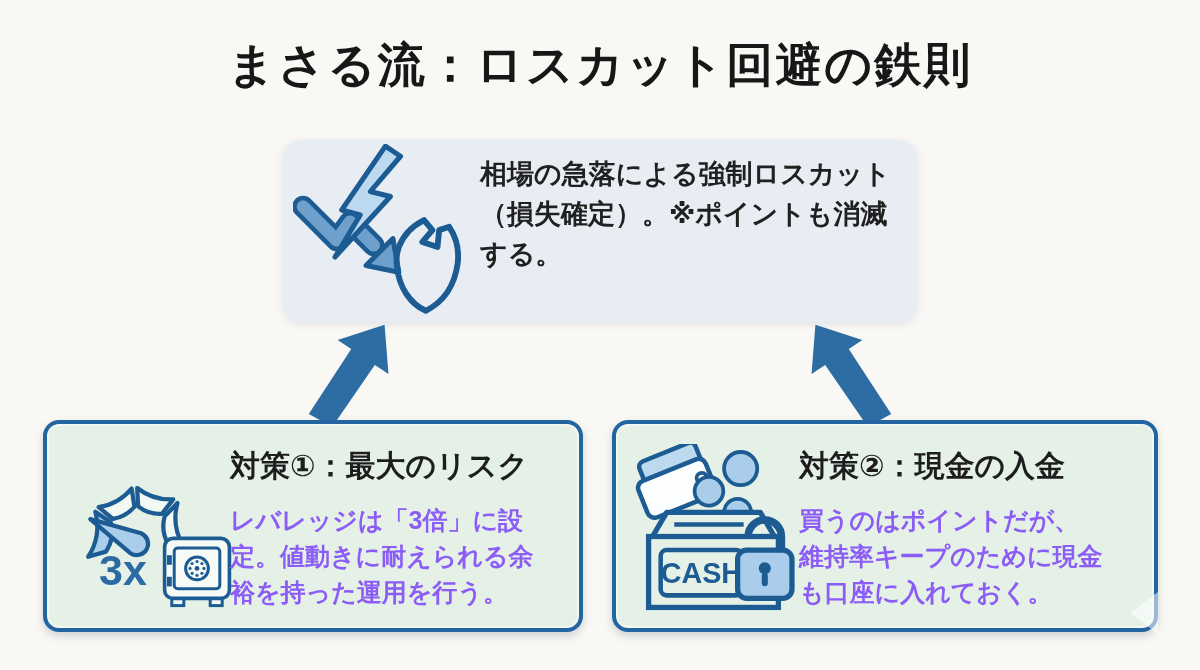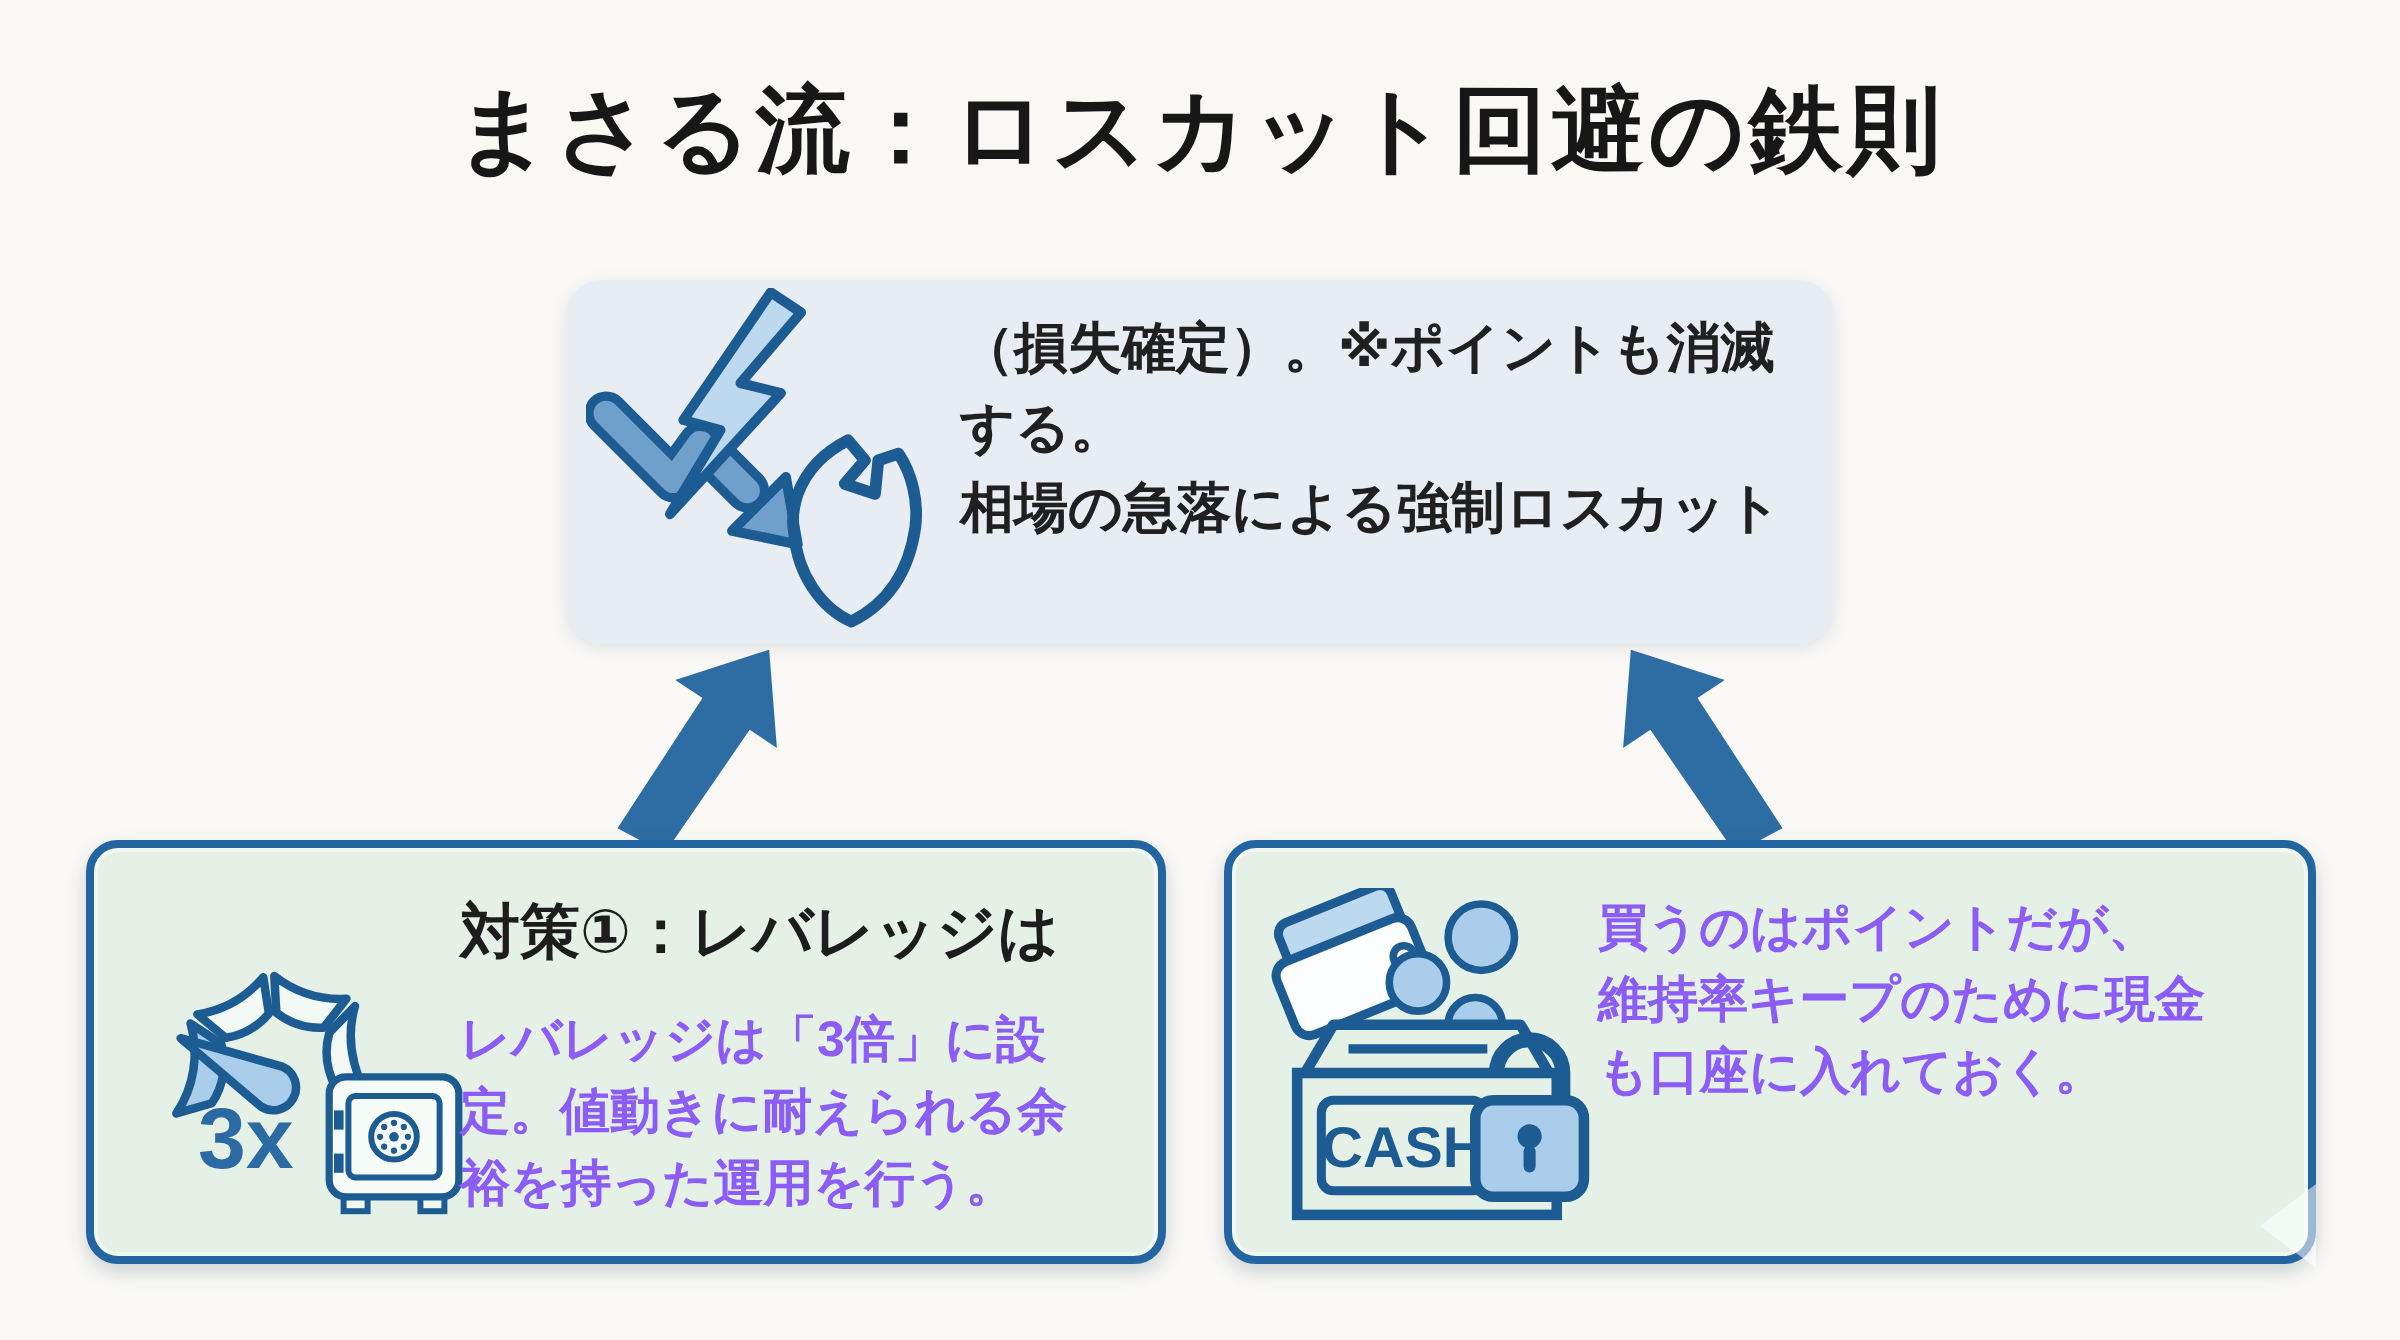--- a/index.html
+++ b/index.html
@@ -76,22 +76,22 @@
         <path d="M6,37 L26,57 L34,46 L48,60" fill="none" stroke="#1d5c93" stroke-width="13" stroke-linejoin="round" stroke-linecap="round"></path>
         <path d="M6,37 L26,57 L34,46 L48,60" fill="none" stroke="#6fa0cc" stroke-width="7.5" stroke-linejoin="round" stroke-linecap="round"></path>
         <polygon points="63,76 43.5,72 59.5,56" fill="#6fa0cc" stroke="#1d5c93" stroke-width="3" stroke-linejoin="round"></polygon>
       </g>
 
       <polygon points="55,1 29,39 40,42 25,67 58,31 46,28 64,7" fill="#bcd9ef" stroke="#1d5c93" stroke-width="3" stroke-linejoin="round"></polygon>
 
       <path d="M63,61 C66,53 72,48 78,45 L83,51 L77,58 L86,61 L87,51 L93,49 C97,55 99,63 98,71 C96,85 89,94 79,99 C70,95 63,85 62,73 C61,68 62,64 63,61 Z" fill="none" stroke="#1d5c93" stroke-width="3.5" stroke-linejoin="round"></path>
     </svg>
     <div class="risk-text">
+      <div class="risk-line">相場の急落による強制ロスカット</div>
       <div class="risk-line">（損失確定）。※ポイントも消滅する。</div>
-      <div class="risk-line">相場の急落による強制ロスカット</div>
     </div>
   </section>
 
   <svg class="arrow arrow-left" viewBox="0 0 120 115">
     <polygon points="20.4,105.8 62.2,41.8 48.8,32.9 95,18 98.8,66.3 85.4,57.4 43.6,118.2" fill="#2e6da4"></polygon>
   </svg>
   <svg class="arrow arrow-right" viewBox="0 0 120 115">
     <polygon points="99.6,105.8 57.8,41.8 71.2,32.9 25,18 21.2,66.3 34.6,57.4 76.4,118.2" fill="#2e6da4"></polygon>
   </svg>
 
@@ -116,21 +116,21 @@
         <circle cx="34.1" cy="23.9" r="1.3" fill="#1d5c93"></circle>
       <circle cx="30" cy="22.2" r="1.3" fill="#1d5c93"></circle>
         <circle cx="25.9" cy="23.9" r="1.3" fill="#1d5c93"></circle>
       <circle cx="24.2" cy="28" r="1.3" fill="#1d5c93"></circle>
         <circle cx="25.9" cy="32.1" r="1.3" fill="#1d5c93"></circle>
       <circle cx="30" cy="33.8" r="1.3" fill="#1d5c93"></circle>
         <circle cx="34.1" cy="32.1" r="1.3" fill="#1d5c93"></circle>
       <circle cx="30" cy="28" r="2" fill="#1d5c93"></circle>
     </svg>
     <div class="measure-text">
-      <div class="measure-heading">対策①：レバレッジは</div>
+      <div class="measure-heading">対策①：最大のリスク</div>
       <div class="measure-line">レバレッジは「3倍」に設</div>
       <div class="measure-line">定。値動きに耐えられる余</div>
       <div class="measure-line">裕を持った運用を行う。</div>
     </div>
   </section>
 
   <section class="measure-box measure-right">
     <svg class="cash-icon" viewBox="0 0 110 120">
 
       <g transform="rotate(-22 30 30)">
@@ -154,20 +154,21 @@
       </g>
 
       <g>
         <path d="M77,61 a11,11 0 0 1 22,0 v9" fill="none" stroke="#1d5c93" stroke-width="5"></path>
         <rect x="70" y="70" width="36" height="32" rx="6" fill="#a9cdea" stroke="#1d5c93" stroke-width="3.5"></rect>
         <circle cx="88" cy="82" r="4" fill="#1d5c93"></circle>
         <rect x="86" y="85" width="4" height="9" rx="2" fill="#1d5c93"></rect>
       </g>
     </svg>
     <div class="measure-text">
+      <div class="measure-heading">対策②：現金の入金</div>
       <div class="measure-line">買うのはポイントだが、</div>
       <div class="measure-line">維持率キープのために現金</div>
       <div class="measure-line">も口座に入れておく。</div>
     </div>
   </section>
 
   <div class="watermark"></div>
 
 </div>
 

